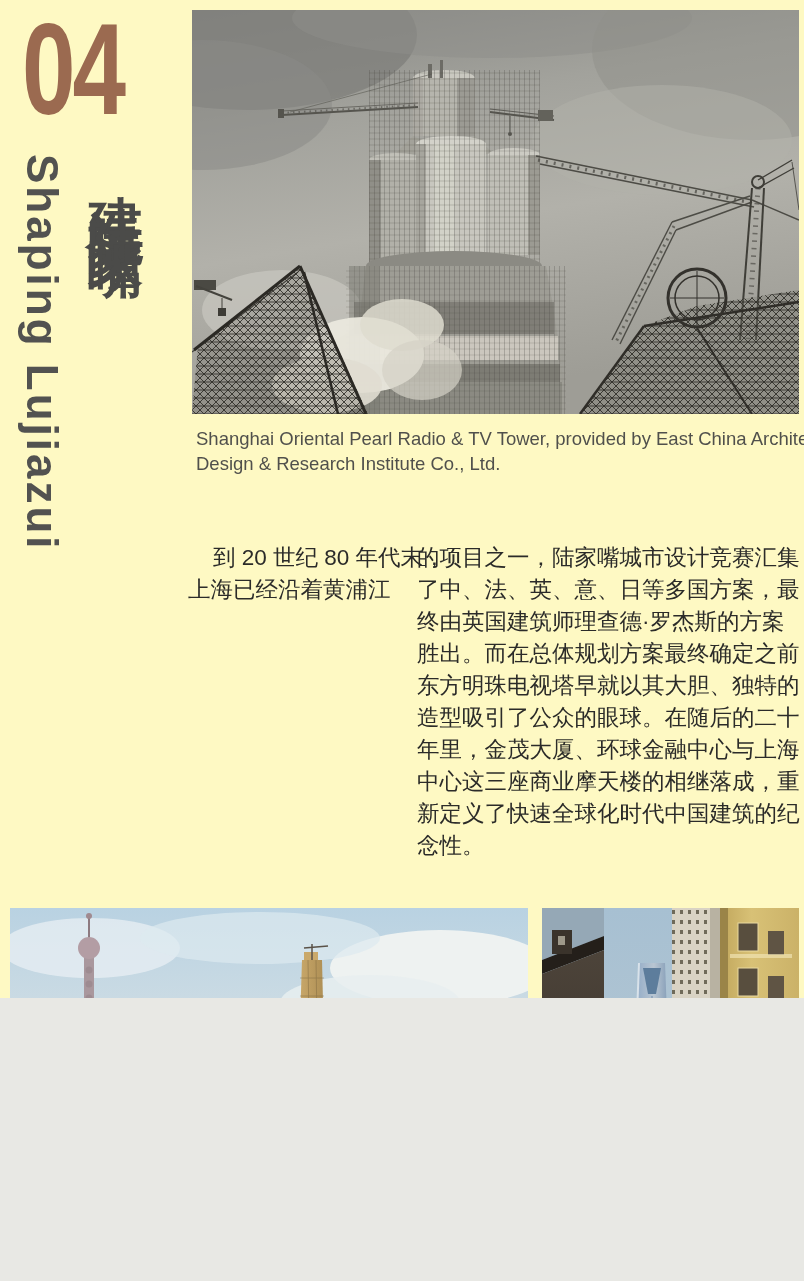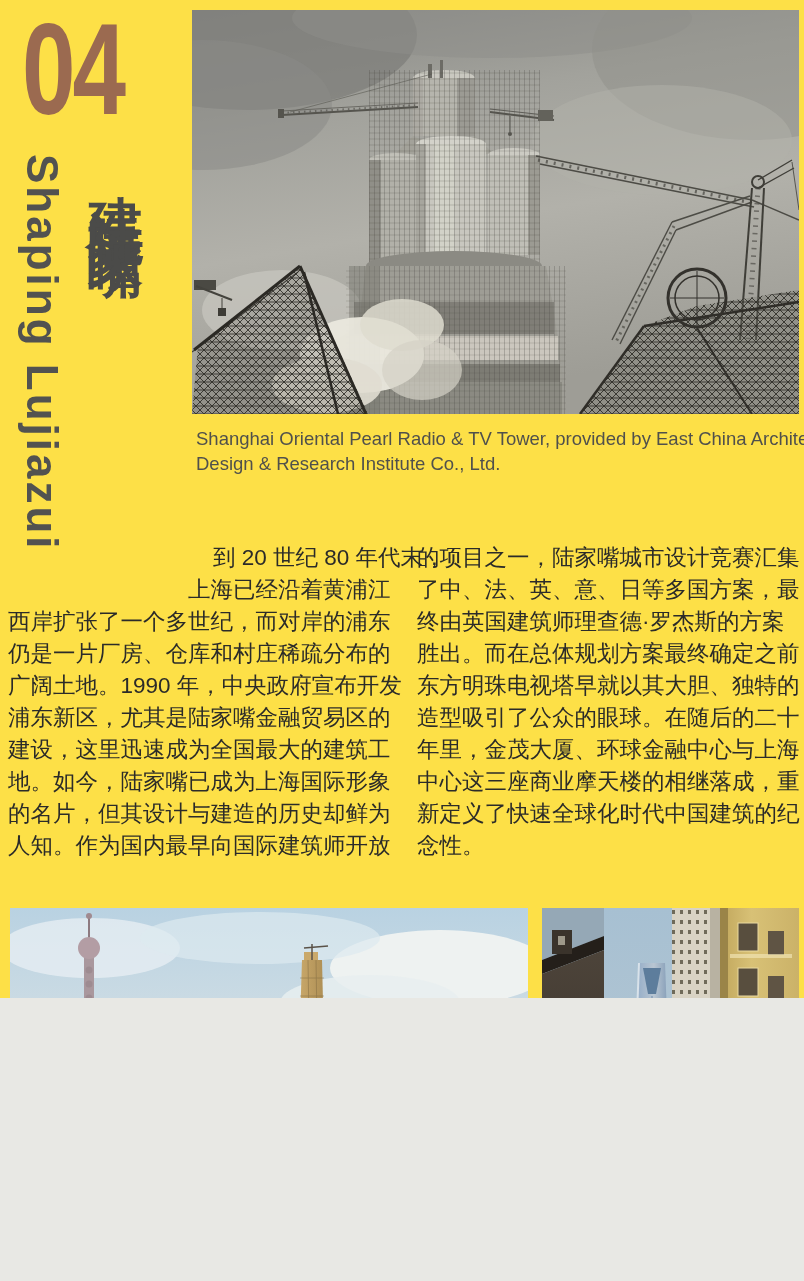--- a/index.html
+++ b/index.html
@@ -1,16 +1,16 @@
 <!DOCTYPE html>
 <html><head>
 <meta charset="utf-8">
 <style>
   html,body{margin:0;padding:0;background:#e8e8e4;}
-  .page{position:relative;width:804px;height:998px;background:#fde047;overflow:hidden;
+  .page{position:relative;width:804px;height:998px;background:#fef9c3;overflow:hidden;
         font-family:"Liberation Sans","DejaVu Sans",sans-serif;}
   .chapter-num{position:absolute;left:22px;top:4px;font-size:130px;line-height:1.0;
         font-weight:700;color:#9b6a50;letter-spacing:-4px;
         transform:scaleX(.74);transform-origin:left top;}
   .title-zh{position:absolute;left:84px;top:150px;writing-mode:vertical-rl;text-orientation:upright;
         font-size:56px;line-height:64px;font-weight:600;color:#4b4b49;letter-spacing:12px;}
   .title-en{position:absolute;left:63px;top:154px;white-space:nowrap;
         font-size:44px;line-height:42px;font-weight:700;color:#525250;letter-spacing:3px;
         transform:rotate(90deg);transform-origin:0 0;}
   .photo{position:absolute;display:block;}
@@ -160,28 +160,20 @@
     </g>
   </svg>
 
   <div class="caption">
     <div class="caption-en">Shanghai Oriental Pearl Radio &amp; TV Tower, provided by East China Architectural
 Design &amp; Research Institute Co., Ltd.</div>
   </div>
 
   <div class="body-text col-intro">到 20 世纪 80 年代末，
 上海已经沿着黄浦江</div>
-  <div class="body-text col-left">西岸扩张了一个多世纪，而对岸的浦东
-仍是一片厂房、仓库和村庄稀疏分布的
-广阔土地。1990 年，中央政府宣布开发
-浦东新区，尤其是陆家嘴金融贸易区的
-建设，这里迅速成为全国最大的建筑工
-地。如今，陆家嘴已成为上海国际形象
-的名片，但其设计与建造的历史却鲜为
-人知。作为国内最早向国际建筑师开放</div>
   <div class="body-text col-right">的项目之一，陆家嘴城市设计竞赛汇集
 了中、法、英、意、日等多国方案，最
 终由英国建筑师理查德·罗杰斯的方案
 胜出。而在总体规划方案最终确定之前，
 东方明珠电视塔早就以其大胆、独特的
 造型吸引了公众的眼球。在随后的二十
 年里，金茂大厦、环球金融中心与上海
 中心这三座商业摩天楼的相继落成，重
 新定义了快速全球化时代中国建筑的纪
 念性。</div>

